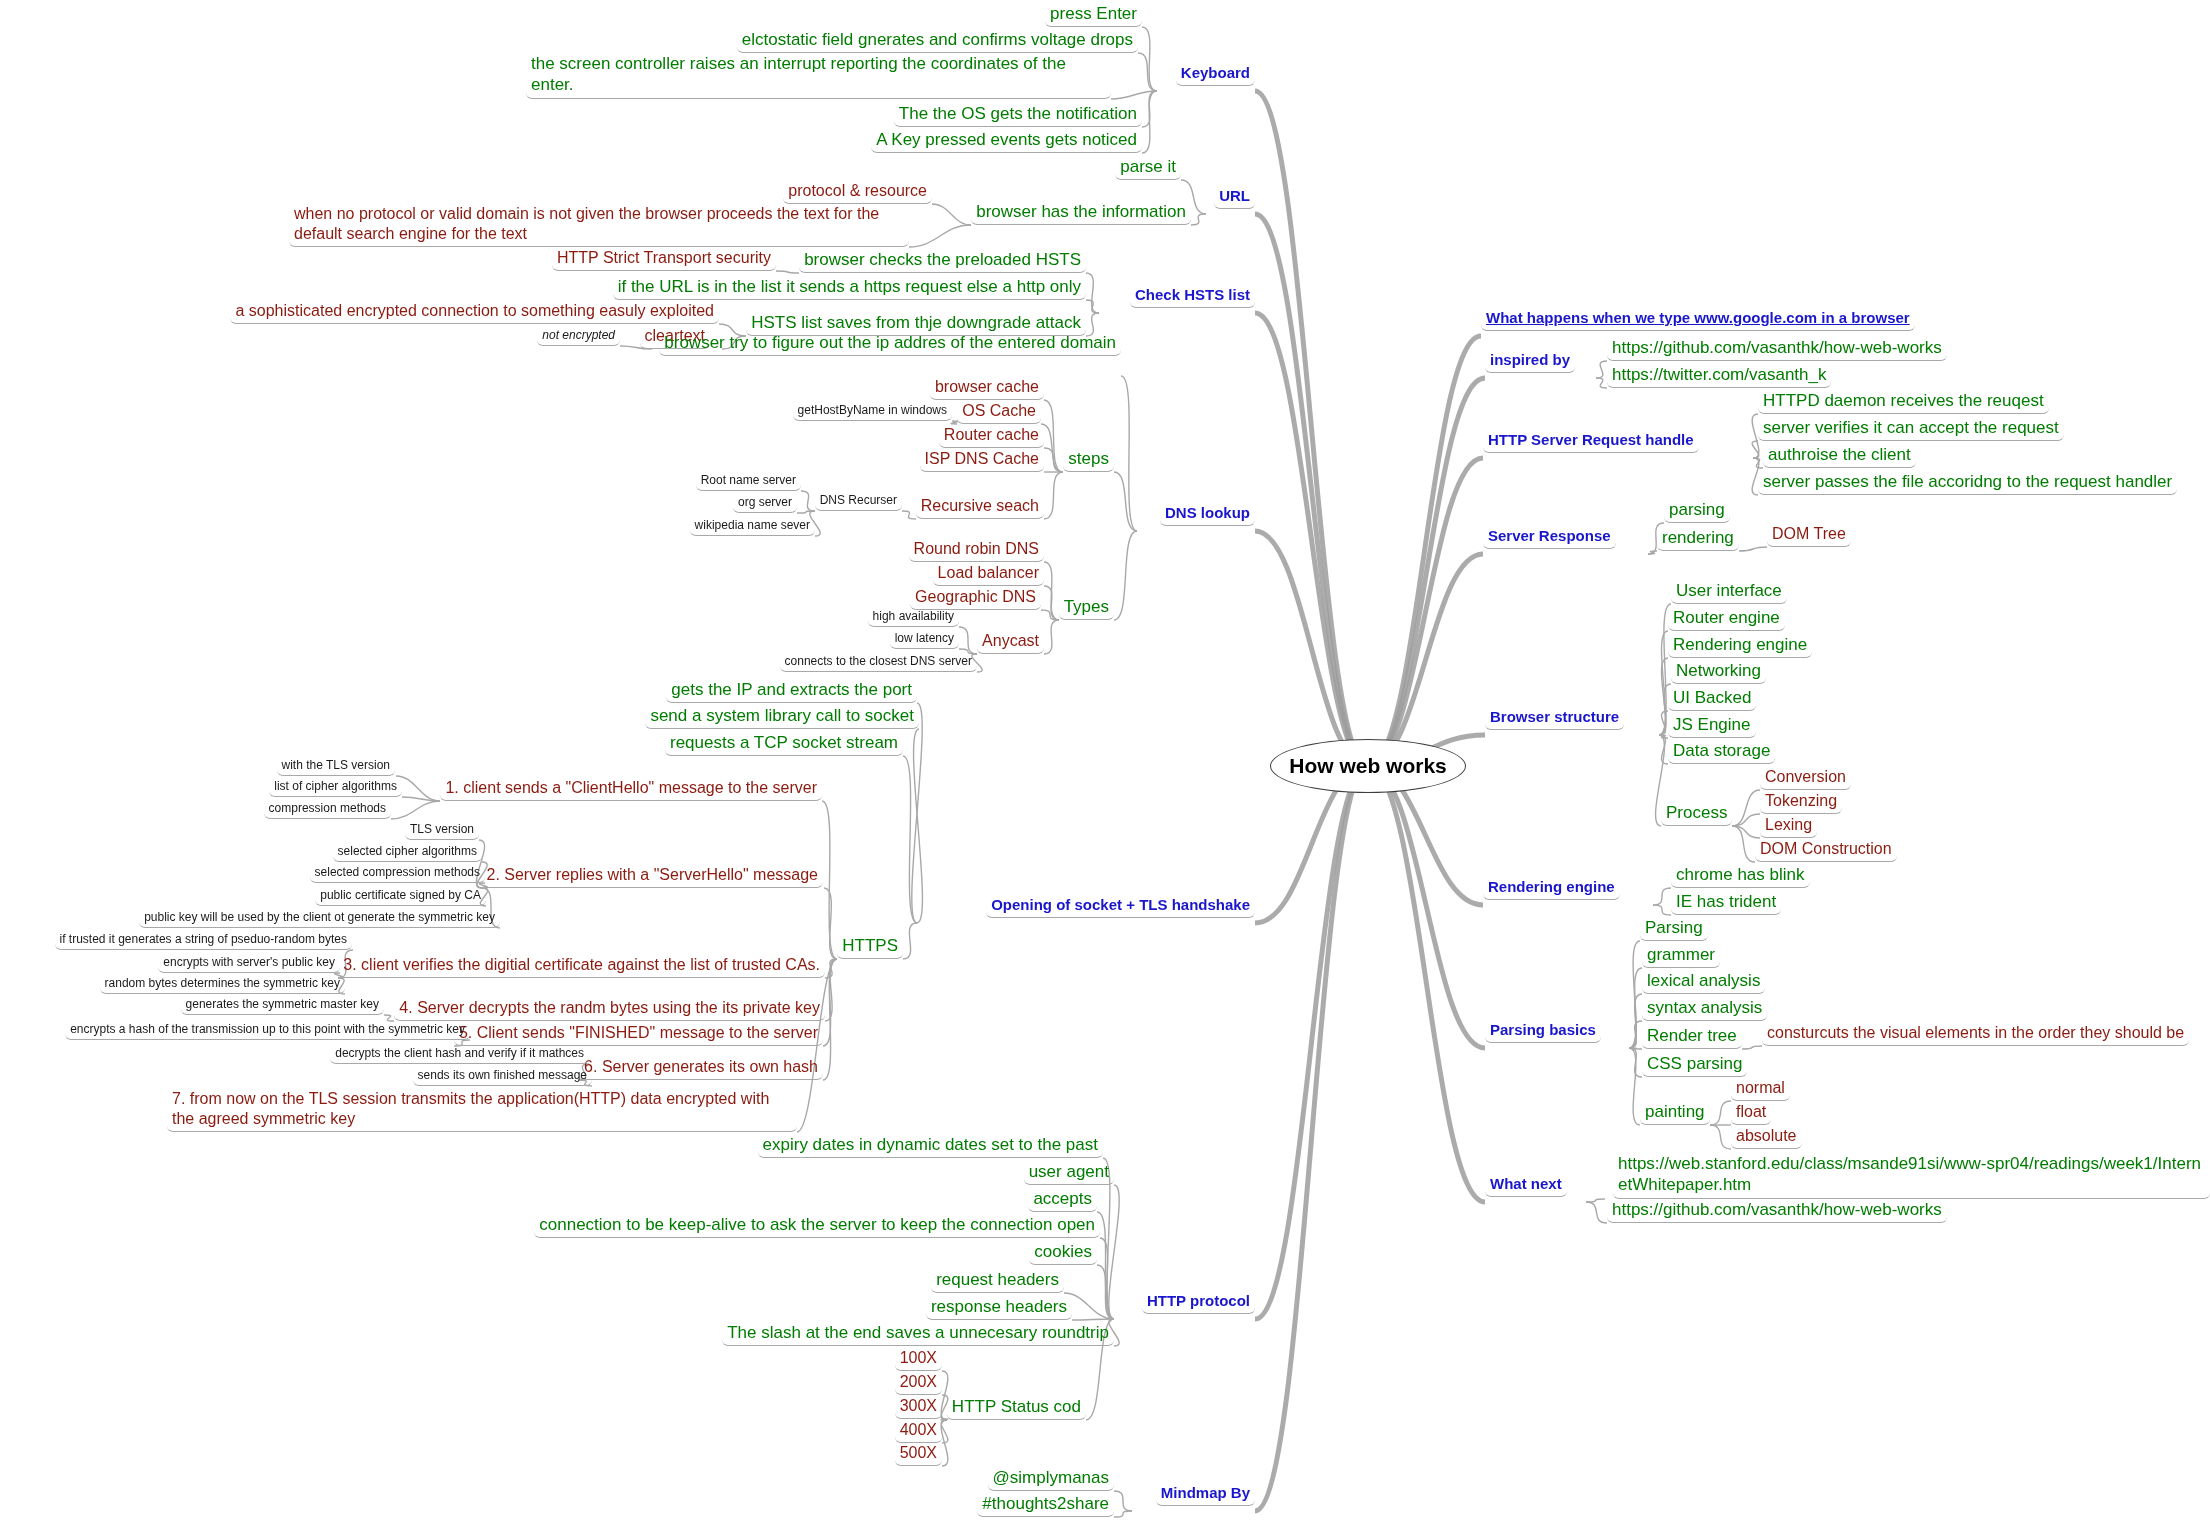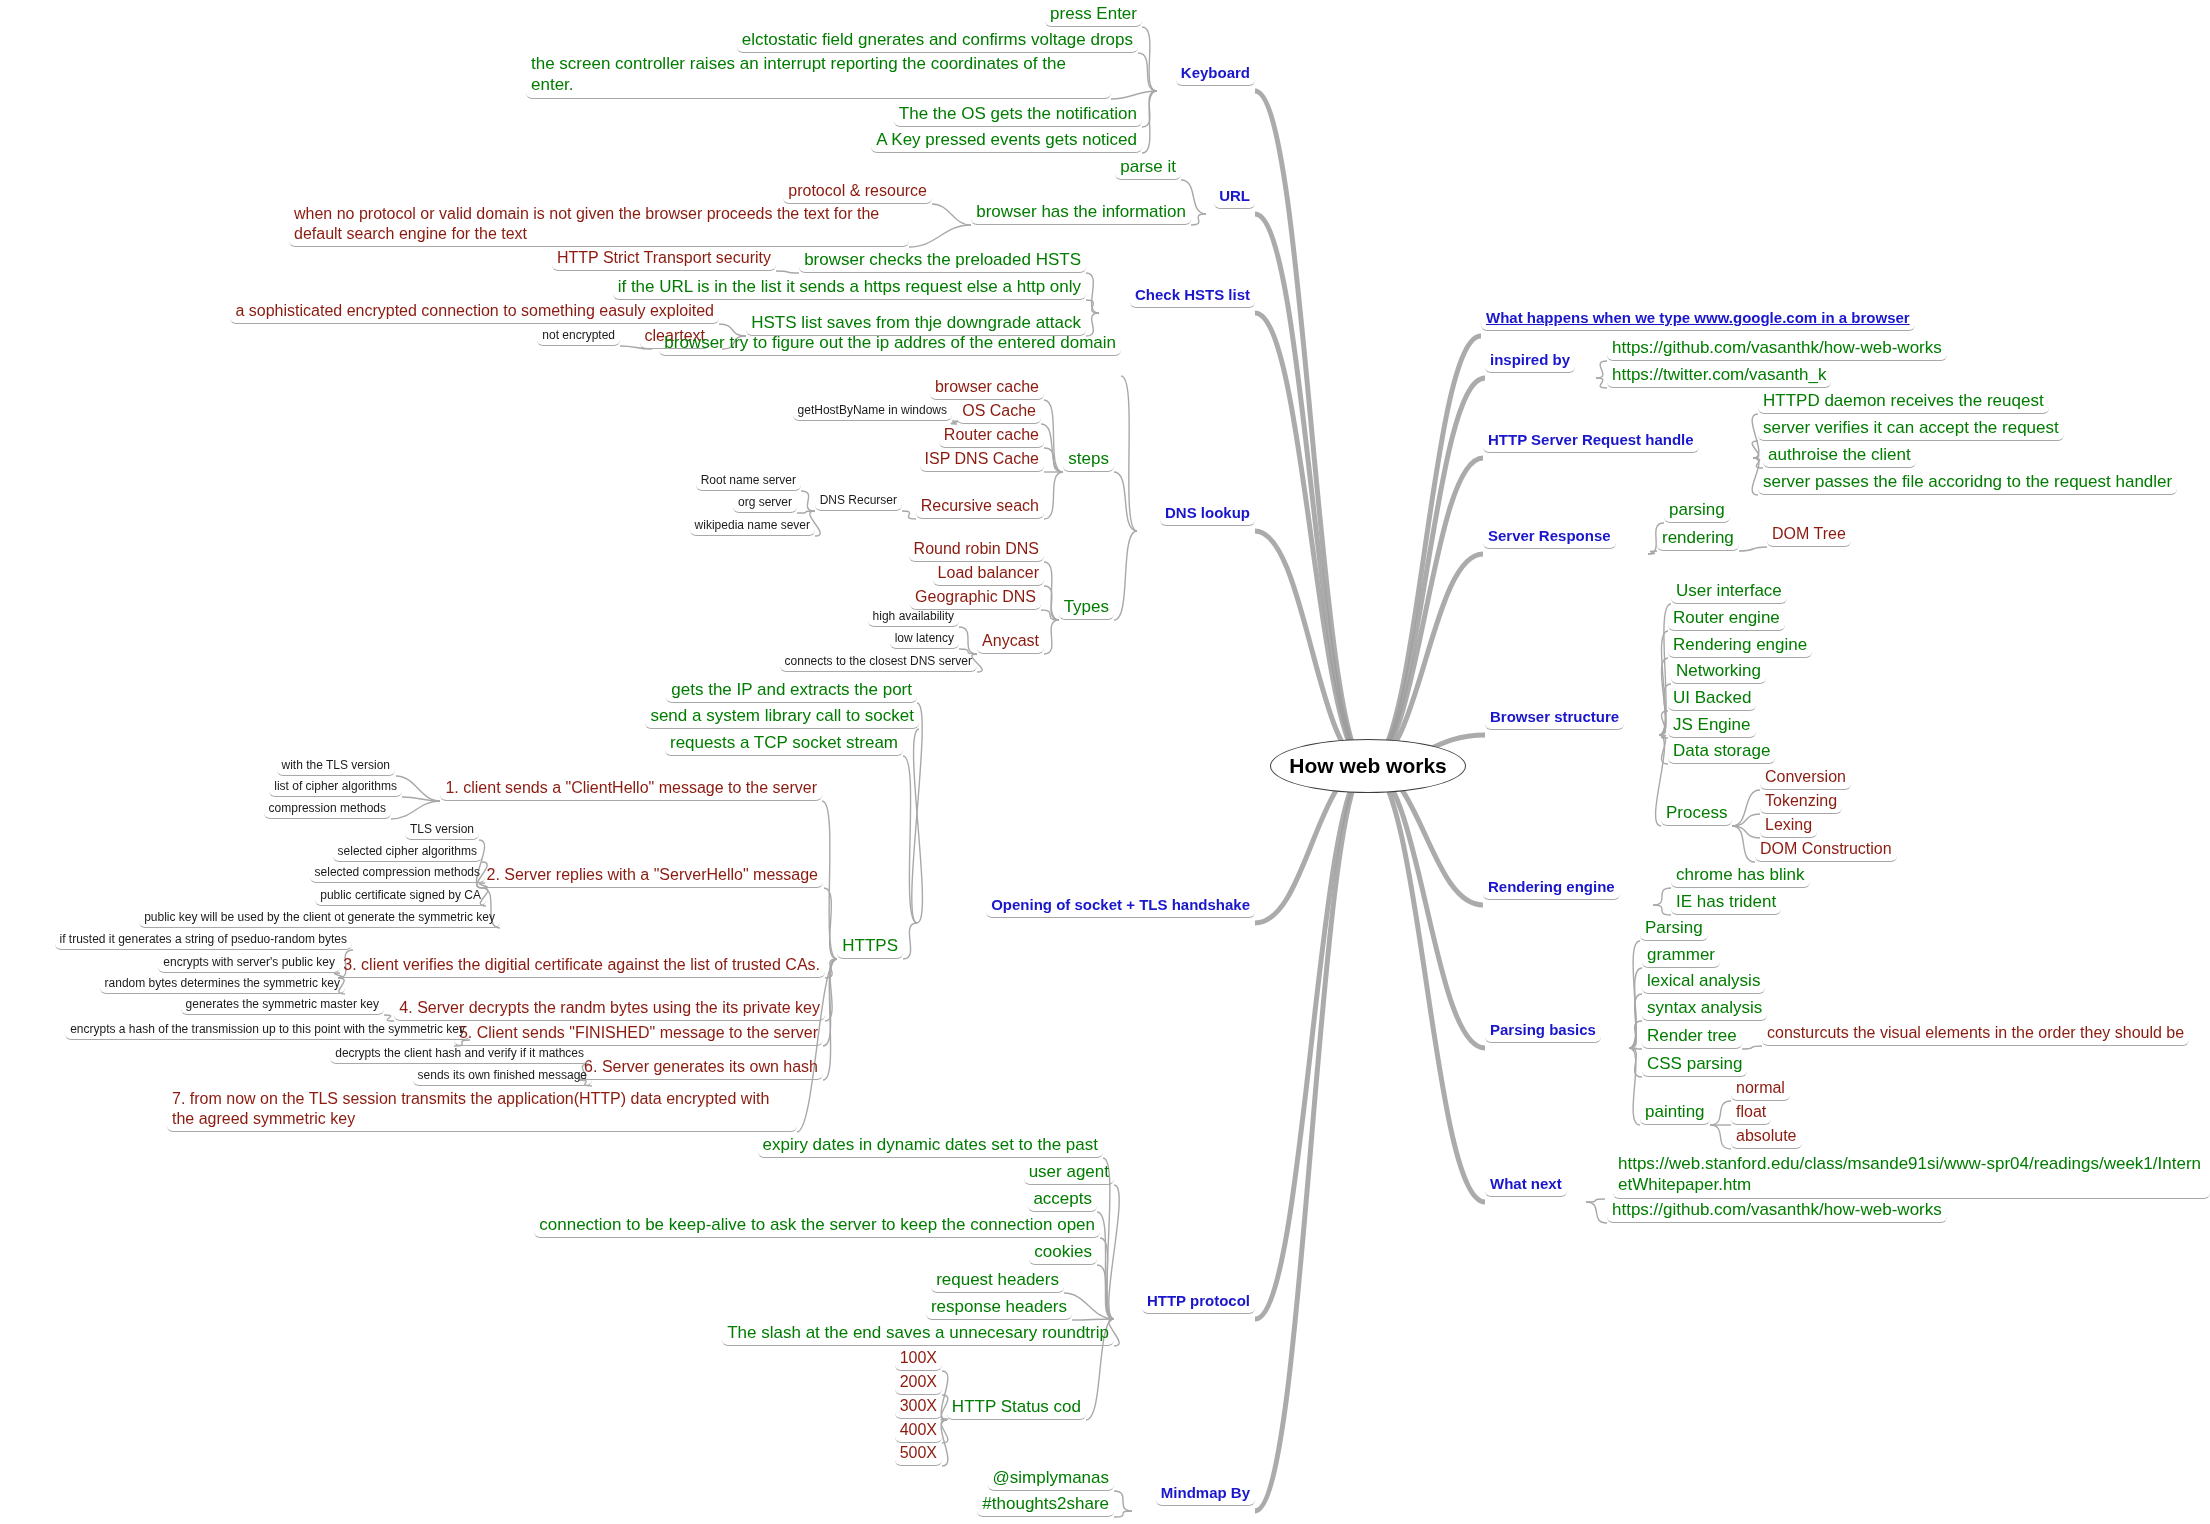--- a/index.html
+++ b/index.html
@@ -193,21 +193,21 @@
     <div class="node g" style="top: 200px; right: 1019px;">browser has the information</div>
     <div class="node r" style="top: 180px; right: 1278px;">protocol &amp; resource</div>
     <div class="node r wrap" style="top: 203px; right: 1301px; max-width: 620px;">when no protocol or valid domain is not given the browser proceeds the text for the default search engine for the text</div>
     <div class="node topic" style="top: 285px; right: 955px;">Check HSTS list</div>
     <div class="node g" style="top: 248px; right: 1124px;">browser checks the preloaded HSTS</div>
     <div class="node r" style="top: 247px; right: 1434px;">HTTP Strict Transport security</div>
     <div class="node g" style="top: 275px; right: 1124px;">if the URL is in the list it sends a https request else a http only</div>
     <div class="node g" style="top: 311px; right: 1124px;">HSTS list saves from thje downgrade attack</div>
     <div class="node r" style="top: 300px; right: 1491px;">a sophisticated encrypted connection to something easuly exploited</div>
     <div class="node r" style="top: 325px; right: 1500px; text-align: center;">cleartext</div>
-    <div class="node s" style="top: 327px; right: 1590px;">not encrypted</div>
+    <div class="node s" style="top: 327px; right: 1590px; font-style: italic;">not encrypted</div>
     <div class="node topic" style="top: 503px; right: 955px;">DNS lookup</div>
     <div class="node g" style="top: 331px; right: 1089px;">browser try to figure out the ip addres of the entered domain</div>
     <div class="node g" style="top: 447px; right: 1096px;">steps</div>
     <div class="node r" style="top: 376px; right: 1166px;">browser cache</div>
     <div class="node r" style="top: 400px; right: 1169px;">OS Cache</div>
     <div class="node s" style="top: 402px; right: 1258px;">getHostByName in windows</div>
     <div class="node r" style="top: 424px; right: 1166px;">Router cache</div>
     <div class="node r" style="top: 448px; right: 1166px;">ISP DNS Cache</div>
     <div class="node r" style="top: 495px; right: 1166px;">Recursive seach</div>
     <div class="node s" style="top: 492px; right: 1308px;">DNS Recurser</div>

